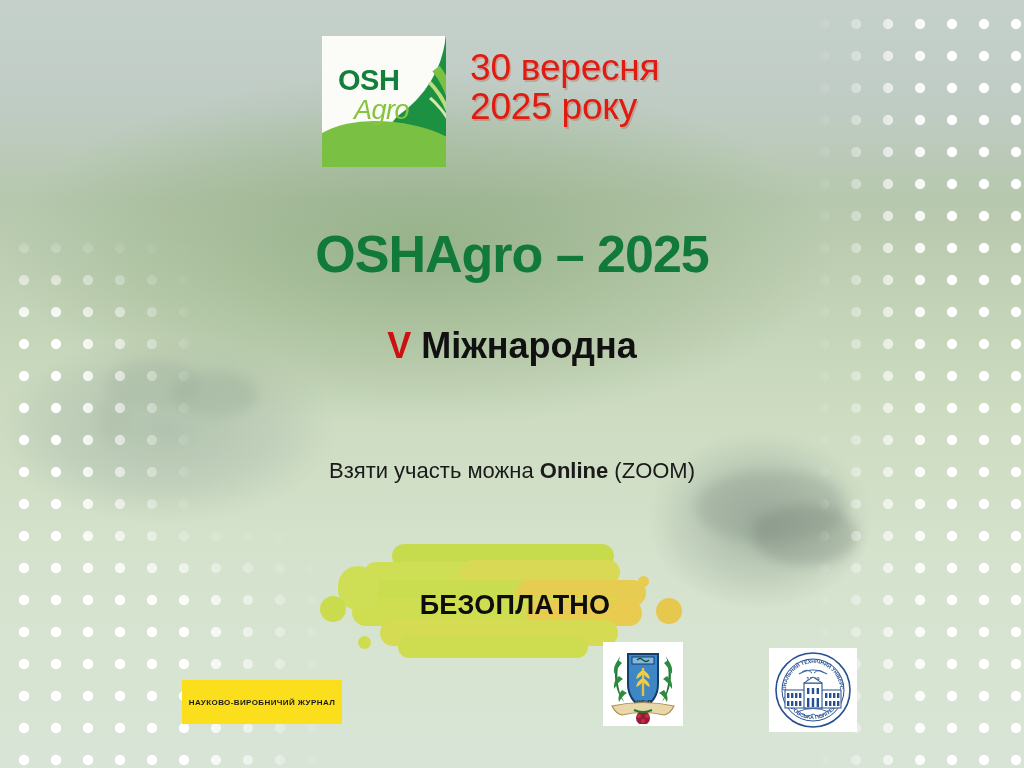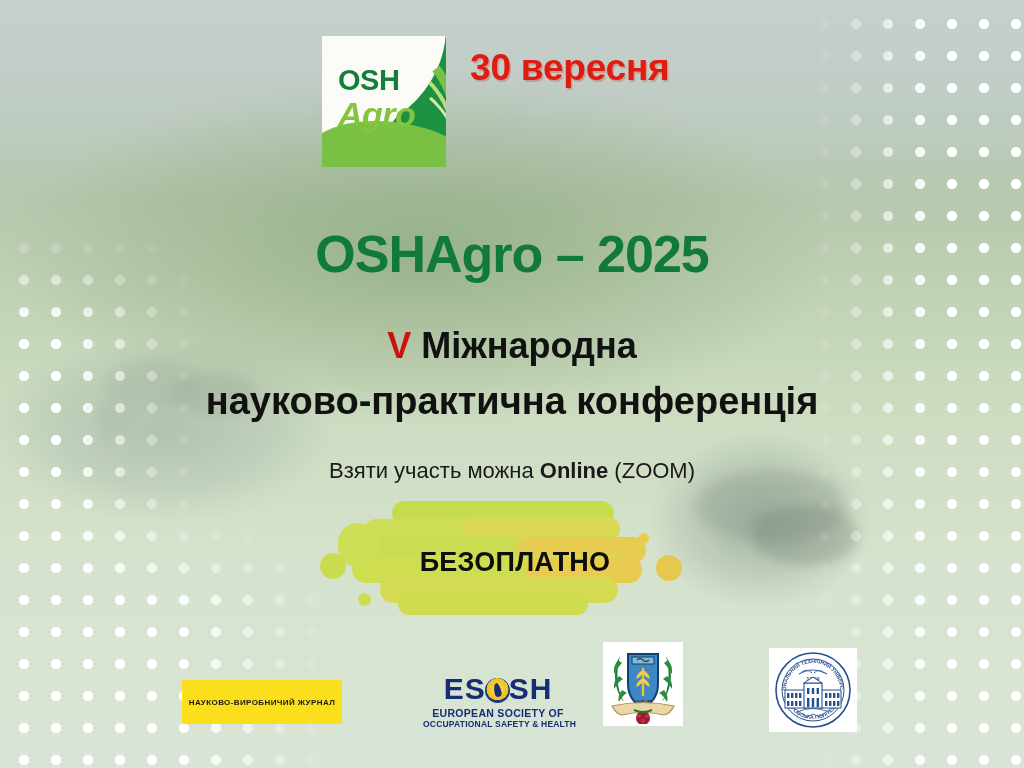--- a/index.html
+++ b/index.html
@@ -147,36 +147,36 @@
     line-height: 1;
     z-index: 4;
   }
   .logo-osh {
     font-size: 29px;
     font-weight: 700;
     color: #13803a;
     letter-spacing: -0.5px;
   }
   .logo-agro {
-    font-size: 34px;
-    font-weight: 700;
+    font-size: 27px;
+    font-weight: 400;
     font-style: italic;
     color: #86c440;
     letter-spacing: -0.5px;
     margin-top: 2px;
-    margin-left: 0;
+    margin-left: 16px;
   }
 
   .date-block {
     padding-top: 12px;
     line-height: 1.06;
   }
   .date-line {
     font-size: 37px;
-    font-weight: 700;
+    font-weight: 400;
     color: #e01b12;
     letter-spacing: -0.2px;
     text-shadow: 1.5px 1.5px 0 rgba(200,60,40,0.30);
     white-space: nowrap;
   }
 
   
   .main-title {
     position: absolute;
     left: 0; right: 0;
@@ -222,21 +222,21 @@
     font-size: 22px;
     color: #1a1a1a;
     white-space: nowrap;
   }
   .online-line b { font-weight: 700; }
 
   
   .banner-wrap {
     position: absolute;
     left: 320px;
-    top: 493px;
+    top: 536px;
     width: 390px;
     height: 128px;
     text-decoration: underline;
   }
   .bar {
     position: absolute;
     border-radius: 999px;
   }
   .dot-acc {
     position: absolute;
@@ -380,30 +380,30 @@
       <div class="logo-arc arc2"></div>
       <div class="logo-arc arc3"></div>
       <div class="logo-text">
         <div class="logo-osh">OSH</div>
         <div class="logo-agro">Agro</div>
       </div>
     </div>
 
     <div class="date-block">
       <div class="date-line">30 вересня</div>
+      <div class="date-line">2025 року</div>
     </div>
   </div>
 
   <div class="main-title">OSHAgro – 2025</div>
 
   <div class="sub-line1">
     <span class="roman">V</span><span>&nbsp;</span><span>Міжнародна</span>
   </div>
 
-  <div class="sub-line2">науково-практична конференція</div>
 
   <div class="online-line">
     <span>Взяти участь можна </span><b>Online</b><span> (ZOOM)</span>
   </div>
 
   <div class="banner-wrap">
     <div class="bar" style="left:72px;  top:8px;   width:222px; height:24px; background:#c7dc4d;"></div>
     <div class="bar" style="left:44px;  top:26px;  width:254px; height:24px; background:#cfdf55;"></div>
     <div class="bar" style="left:140px; top:24px;  width:160px; height:24px; background:#d9d956;"></div>
     <div class="bar" style="left:26px;  top:44px;  width:186px; height:26px; background:#cadd50;"></div>
@@ -421,27 +421,20 @@
 
     <div class="banner-label">БЕЗОПЛАТНО</div>
   </div>
 
   <div class="sponsors">
 
     <div class="spon-journal">
       <div class="journal-top">НАУКОВО-ВИРОБНИЧИЙ ЖУРНАЛ</div>
     </div>
 
-    <div class="spon-esosh">
-      <div>
-        <span class="esosh-word">ES</span><span class="esosh-emblem"></span><span class="esosh-word">SH</span>
-      </div>
-      <div class="esosh-sub1">EUROPEAN SOCIETY OF</div>
-      <div class="esosh-sub2">OCCUPATIONAL SAFETY &amp; HEALTH</div>
-    </div>
 
     <div class="spon-crest crest-nubip">
       <svg width="74" height="80" viewBox="0 0 74 80">
         <path d="M14 12 C6 26 8 46 18 58 C10 44 10 26 14 12 Z" fill="#1f7a34"></path>
         <path d="M60 12 C68 26 66 46 56 58 C64 44 64 26 60 12 Z" fill="#1f7a34"></path>
         <path d="M12 16 q-5 6 -4 14 q5 -8 8 -11 Z" fill="#2c8b3e"></path>
         <path d="M62 16 q5 6 4 14 q-5 -8 -8 -11 Z" fill="#2c8b3e"></path>
         <path d="M13 32 q-6 5 -5 13 q5 -8 9 -10 Z" fill="#2c8b3e"></path>
         <path d="M61 32 q6 5 5 13 q-5 -8 -9 -10 Z" fill="#2c8b3e"></path>
         <path d="M16 46 q-5 6 -3 12 q4 -7 8 -9 Z" fill="#2c8b3e"></path>

